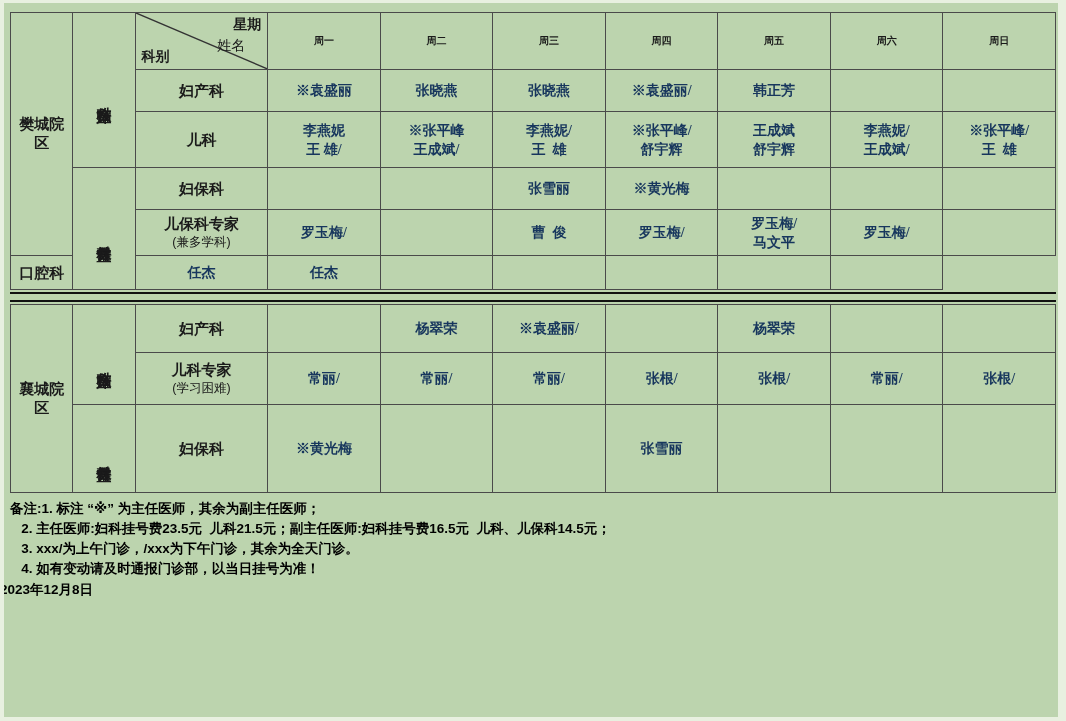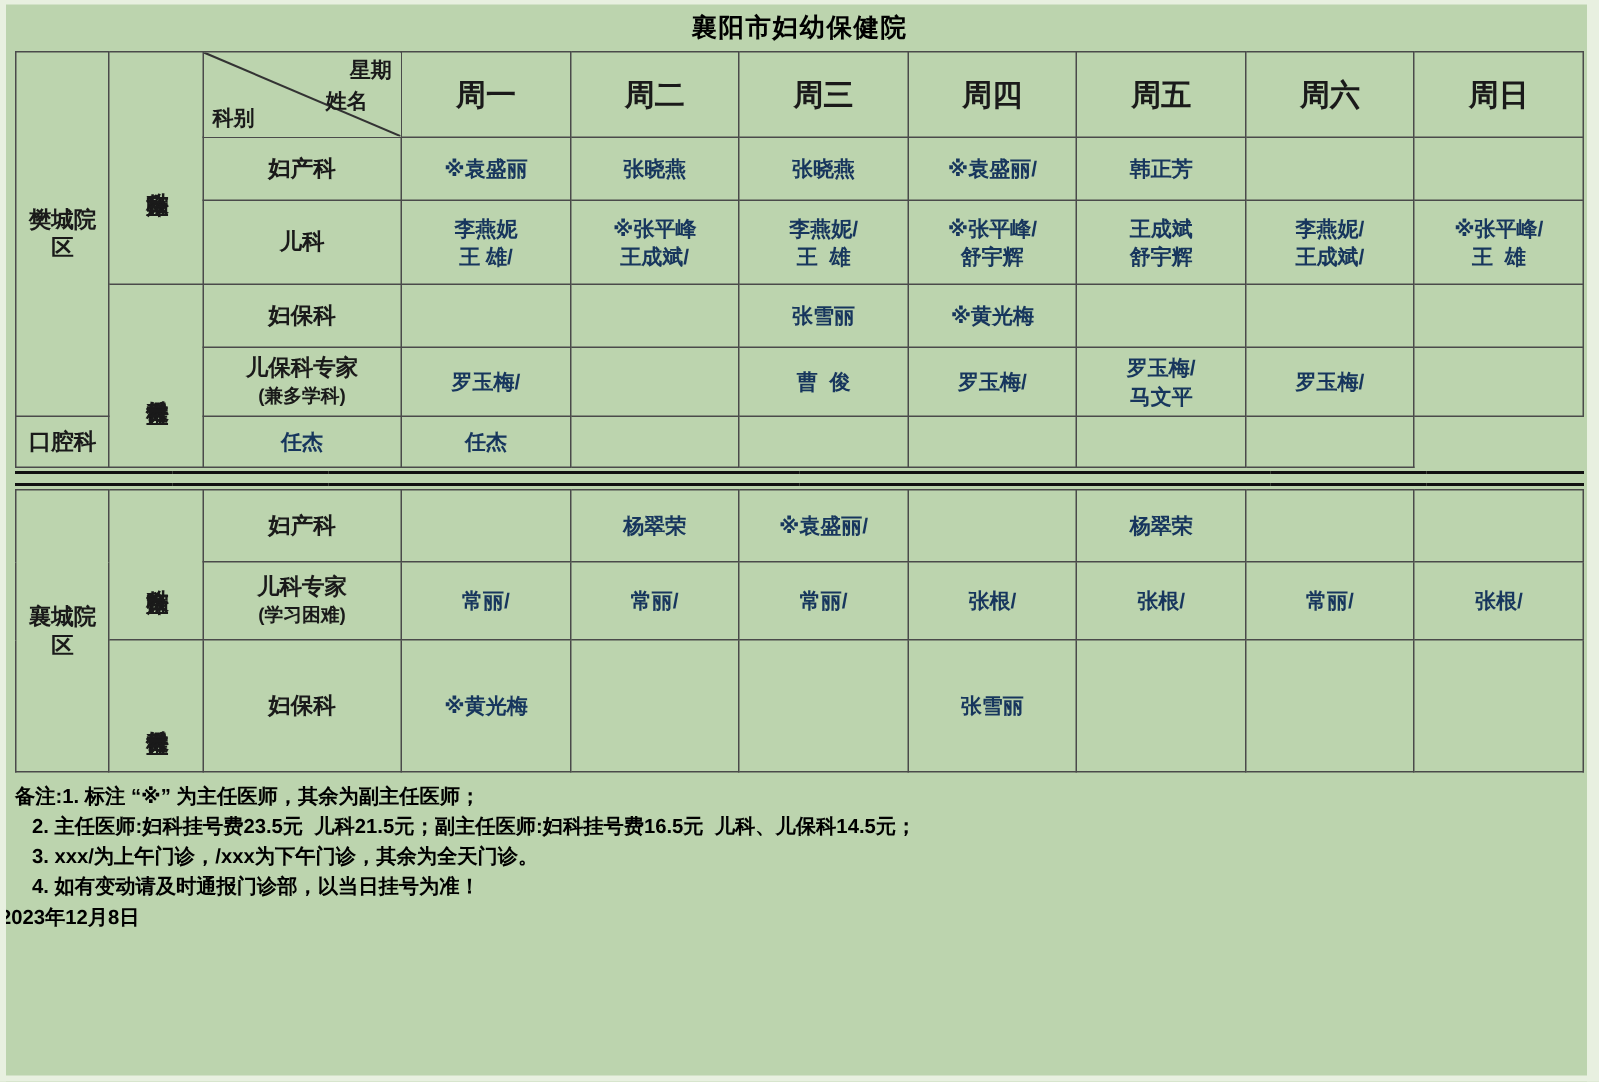--- a/index.html
+++ b/index.html
@@ -55,44 +55,45 @@
     width:62px;
     line-height:20px;
     letter-spacing:0px;
   }
   .dept{
     font-weight:bold;
     font-size:15px;
     width:132px;
     line-height:18px;
   }
-  .dept small{font-size:12.5px;font-weight:bold;display:block;}
-  .daycol{width:110px;font-weight:bold;font-size:20px;}
+  .dept small{font-size:12.5px;font-weight:normal;display:block;}
+  .daycol{width:110px;font-weight:bold;font-size:10px;}
   .corner{
     position:relative;
     width:132px;height:56px;
     padding:0;
   }
   .corner .slash{
     position:absolute;left:0;top:0;width:100%;height:100%;
   }
   .corner .lbl-week{
     position:absolute;right:6px;top:3px;font-size:14px;font-weight:bold;
   }
   .corner .lbl-name{
-    position:absolute;right:22px;bottom:14px;font-size:14px;font-weight:bold;
+    position:absolute;right:22px;bottom:14px;font-size:14px;font-weight:normal;
   }
   .corner .lbl-dept{
     position:absolute;left:6px;bottom:3px;font-size:14px;font-weight:bold;
   }
   .cell{
     font-size:14px;
     line-height:19px;
     color:#17365d;
     font-weight:bold;
+    font-family:Liberation Serif, serif;
   }
   .cell div{white-space:pre;}
   .gap-row td{
     border-left:none;border-right:none;
     border-top:2px solid #111;
     border-bottom:2px solid #111;
     height:6px;padding:0;background:#bcd4ae;
   }
   .notes{
     margin:6px 10px 0 10px;
@@ -120,21 +121,20 @@
   .edge-bottom{
     position:absolute;left:0;bottom:0;width:1066px;height:4px;background:#e8f0e0;
   }
 </style>
 </head>
 <body>
 
 <div class="sheet">
 
   <div class="title-block">
-    <div class="title-line">襄阳市妇幼保健院</div>
   </div>
 
   <table>
     <colgroup>
       <col style="width:62px">
       <col style="width:62px">
       <col style="width:132px">
       <col style="width:112px">
       <col style="width:112px">
       <col style="width:112px">

